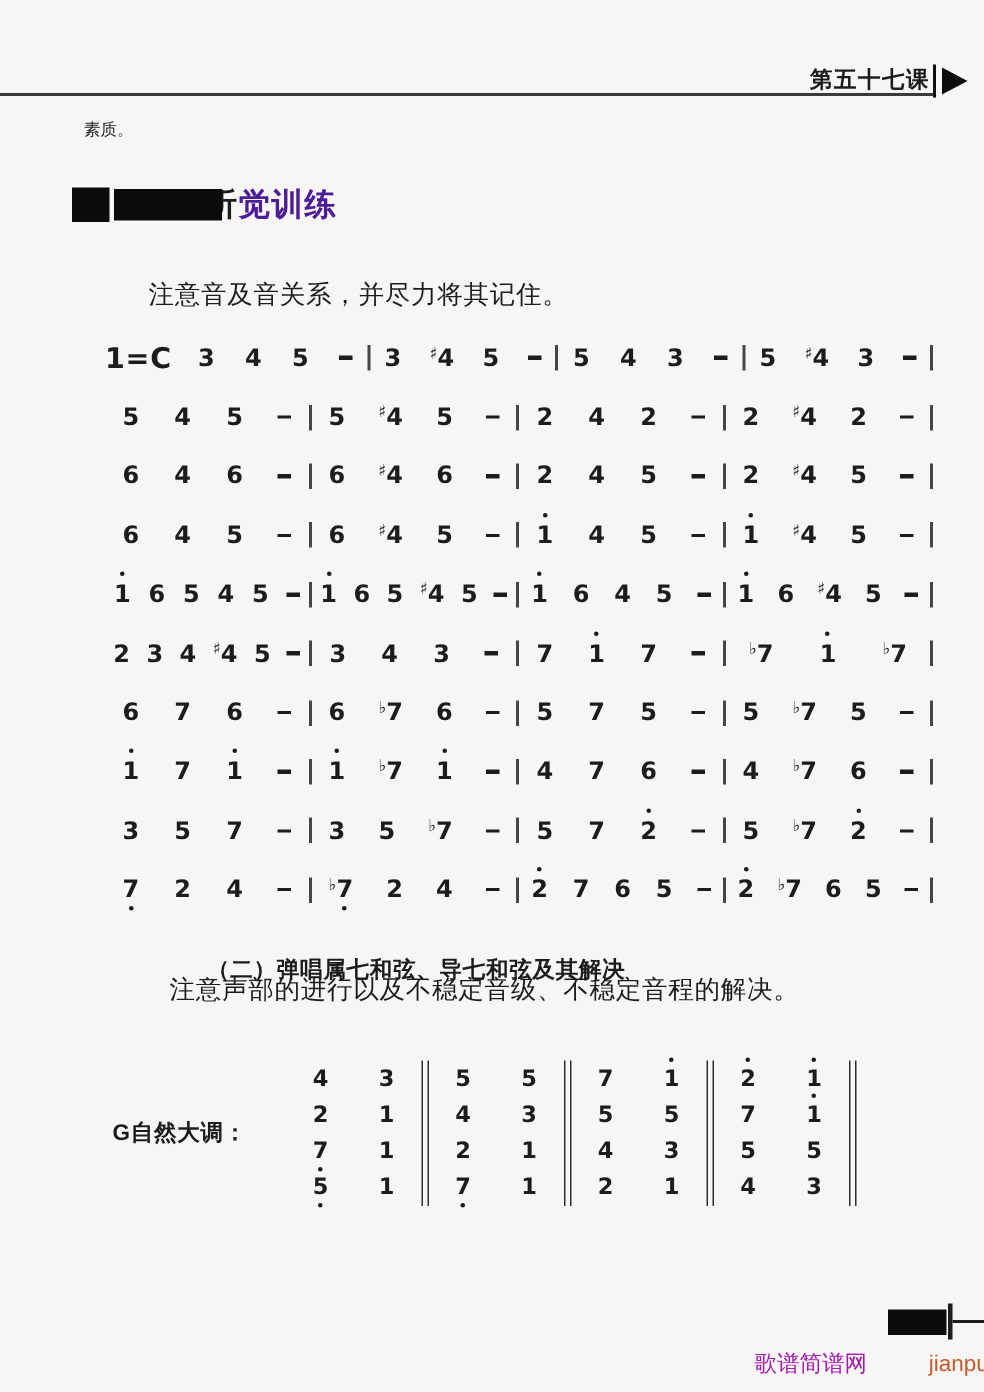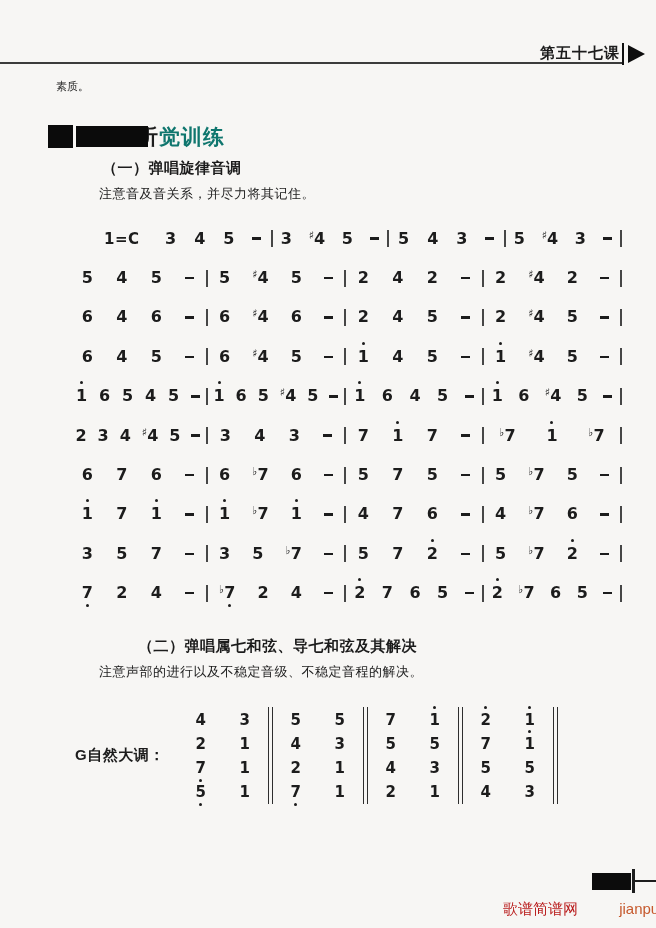--- a/index.html
+++ b/index.html
@@ -18,52 +18,52 @@
   #lesson-arrow{position:absolute;left:628px;top:45px;width:0;height:0;
     border-left:17px solid #0e0e0e;border-top:9px solid transparent;border-bottom:9px solid transparent;}
   
   #intro-text{position:absolute;left:56px;top:79px;font-size:11px;}
   
   #section-header{position:absolute;left:48px;top:123px;display:flex;align-items:center;height:27px;}
   .blk-sq{width:25px;height:23px;background:#0b0b0b;margin-right:3px;flex:0 0 auto;}
   .blk-bar{width:72px;height:21px;background:#0b0b0b;flex:0 0 auto;}
   .clip-char{display:inline-block;width:11px;overflow:hidden;height:24px;}
   .clip-char>span{display:inline-block;transform:translateX(-11px);font-size:21px;font-weight:bold;line-height:24px;}
-  .hdr-suffix{font-size:21px;font-weight:bold;letter-spacing:1px;line-height:24px;color:#0f766e;}
+  .hdr-suffix{font-size:21px;font-weight:bold;letter-spacing:1px;line-height:24px;color:#4c1d95;}
   
   .sub-title{position:absolute;left:102px;font-size:15px;font-weight:bold;letter-spacing:0.5px;}
-  .sub-note{position:absolute;left:99px;font-size:13px;letter-spacing:0.5px;}
+  .sub-note{position:absolute;left:99px;font-size:17px;letter-spacing:0.5px;}
   #sub1-title{top:159px;} #sub1-note{top:185px;}
-  #sub2-title{top:637px;margin-left:36px;} #sub2-note{top:663px;}
+  #sub2-title{top:637px;margin-left:36px;} #sub2-note{top:648px;margin-left:14px;}
   
   #melody{position:absolute;left:70px;top:219px;width:552px;}
   .m-row{display:flex;align-items:center;height:39.4px;}
-  .prefix{flex:0 0 52px;font-size:15px;font-weight:bold;letter-spacing:0.5px;font-family:"DejaVu Sans",sans-serif;margin-left:34px;}
+  .prefix{flex:0 0 52px;font-size:19px;font-weight:bold;letter-spacing:0.5px;font-family:"DejaVu Sans",sans-serif;}
   .measure{flex:1;display:flex;justify-content:space-around;align-items:center;height:100%;}
   .bar{flex:0 0 2px;width:2px;height:17px;background:#464646;}
   .note{display:inline-flex;align-items:baseline;position:relative;line-height:1;}
   .acc{font-size:11px;font-weight:bold;position:relative;top:-5px;margin-right:0;font-family:"DejaVu Sans",sans-serif;}
   .num{font-size:16px;font-weight:bold;position:relative;line-height:1;font-family:"DejaVu Sans",sans-serif;}
   .num.high::after{content:"";position:absolute;left:50%;margin-left:-1.5px;top:-7px;width:3px;height:3px;border-radius:50%;background:#1c1c1c;}
   .num.low::after{content:"";position:absolute;left:50%;margin-left:-1.5px;bottom:-6px;width:3px;height:3px;border-radius:50%;background:#1c1c1c;}
   .dash{display:inline-block;width:9px;height:2.5px;background:#1c1c1c;}
   
   #chords{position:absolute;left:75px;top:707px;display:flex;align-items:center;}
-  #chords-label{font-size:15px;font-weight:bold;letter-spacing:0.5px;margin-right:14px;}
+  #chords-label{font-size:15px;font-weight:bold;letter-spacing:0.5px;margin-right:27px;}
   #chord-grid{display:flex;align-items:center;}
   .c-measure{display:grid;grid-template-columns:44px 44px;grid-auto-rows:24px;align-items:center;justify-items:center;}
   .c-measure .num{font-size:15px;}
   .c-bar{width:5px;height:97px;box-sizing:border-box;border-left:1.8px solid #2e2e2e;border-right:1.8px solid #2e2e2e;margin:0 1px;}
   
   #footer-rect{position:absolute;left:592px;top:873px;width:39px;height:17px;background:#0c0c0c;}
   #footer-tick{position:absolute;left:632px;top:869px;width:2.5px;height:24px;background:#1d1d1d;}
   #footer-line{position:absolute;left:635px;top:880px;width:21px;height:2px;background:#1d1d1d;}
   
   #watermark{position:absolute;left:503px;top:900px;font-size:15px;white-space:nowrap;}
-  #watermark .wm-gray{color:#b91c1c;margin-top:35px;}
+  #watermark .wm-gray{color:#a21caf;margin-top:35px;}
   #watermark .wm-orange{color:#c65a2e;margin-left:37px;}
 </style>
 </head>
 <body>
 
 <div id="page">
 
   <div id="top-rule"></div>
   <div id="lesson-title">第五十七课</div>
   <div id="lesson-bar"></div>
@@ -71,21 +71,20 @@
 
   <div id="intro-text">素质。</div>
 
   <div id="section-header">
     <div class="blk-sq"></div>
     <div class="blk-bar"></div>
     <span class="clip-char"><span>听</span></span>
     <span class="hdr-suffix">觉训练</span>
   </div>
 
-  <div id="sub1-title" class="sub-title">（一）弹唱旋律音调</div>
   <div id="sub1-note" class="sub-note">注意音及音关系，并尽力将其记住。</div>
 
   <div id="melody">
       <div class="m-row">
         <span class="prefix">1=C</span>
         <span class="measure">
           <span class="note">
             <span class="num">3</span>
           </span>
           <span class="note">

